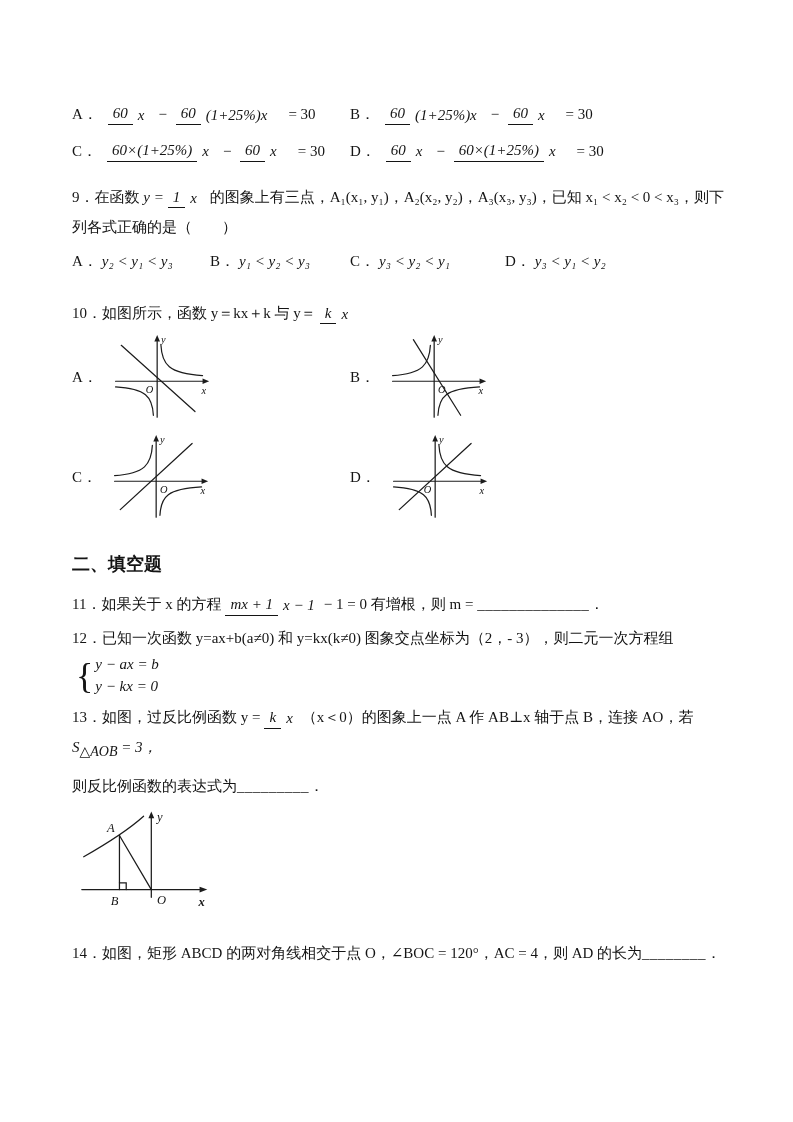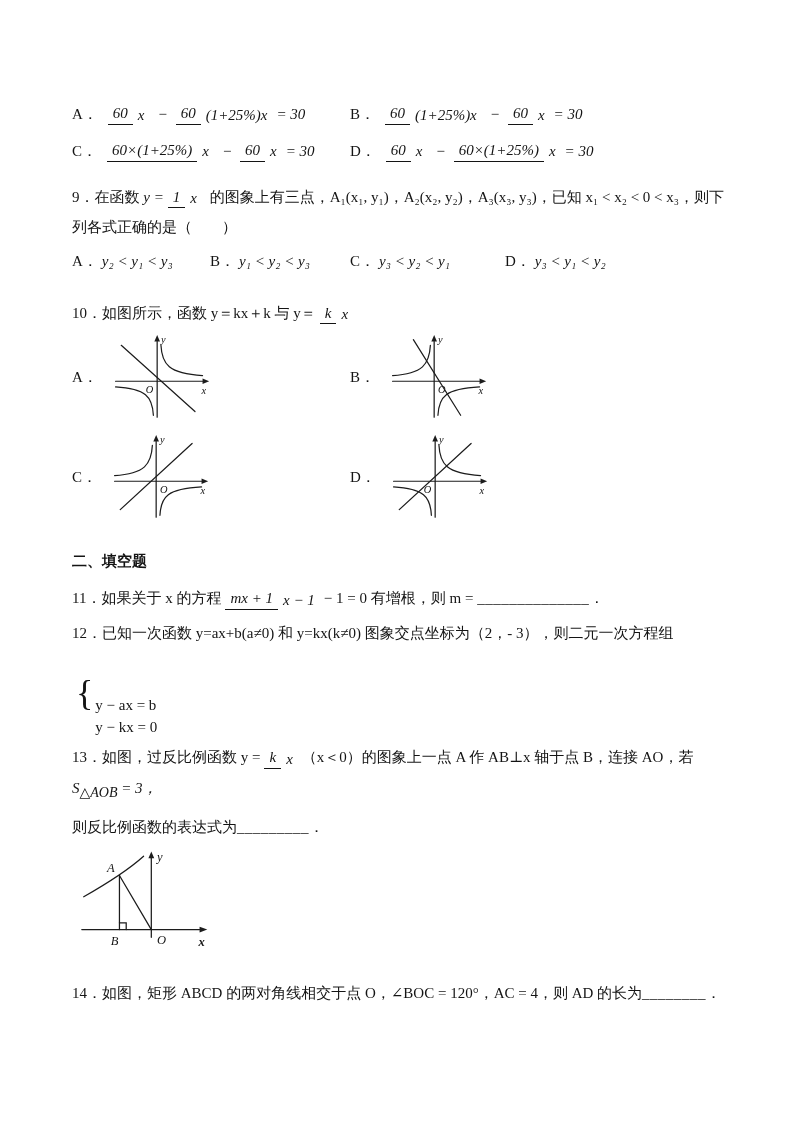--- a/index.html
+++ b/index.html
@@ -21,21 +21,21 @@
   }
   .frac .num { display:block; padding:0 5px 1px; border-bottom:1.2px solid #141414; }
   .frac .den { display:block; padding:1px 5px 0; }
 
   
   .opt-row { display:flex; align-items:center; margin-bottom:16px; }
   .opt-row.last { margin-bottom:20px; }
   .opt { display:flex; align-items:center; width:278px; }
   .opt .opt-label { margin-right:6px; }
   .opt .op { margin:0 4px; font-style:italic; }
-  .opt .rhs { margin-left:0; font-style:italic; }
+  .opt .rhs { margin-left:12px; }
 
   
   .choice-row { display:flex; margin:2px 0 22px 0; line-height:1.9; }
   .choice { display:flex; }
   .choice .c-label { margin-right:4px; }
   .choice .c-text { font-style:italic; }
   .c-a { width:138px; } .c-b { width:140px; } .c-c { width:155px; }
 
   
   .graph-row { display:flex; margin-bottom:10px; }
@@ -46,26 +46,26 @@
   .fig .axis, .fig .curve, .fig .seg, .fig .sq {
     stroke:#1c1c1c; stroke-width:1.3; fill:none; stroke-linecap:round;
   }
   .mini-graph .arrow, .fig .arrow { fill:#1c1c1c; stroke:none; }
   .glabel {
     font-family:"Liberation Serif","DejaVu Serif",serif;
     font-size:11px; font-style:italic; fill:#141414;
   }
   .fig .glabel { font-size:13px; }
 
-  .section-title { font-weight:bold; font-size:15px; margin:0 0 8px 0; line-height:1.8; }
+  .section-title { font-weight:bold; font-size:18px; margin:0 0 8px 0; line-height:1.8; }
 
   
   .eq-system { display:inline-flex; align-items:center; vertical-align:middle; margin-left:4px; }
   .eq-brace { font-size:36px; font-weight:400; line-height:0.9; margin-right:2px; }
-  .eq-col { display:inline-flex; flex-direction:column; line-height:1.45;margin-top:46px; }
+  .eq-col { display:inline-flex; flex-direction:column; font-style:italic; line-height:1.45; }
 
   sub.ssub { font-size:14px; font-style:italic; }
 
   .blank { letter-spacing:0.5px; }
 
   .q13-fig { margin:6px 0 14px 4px; }
   .q14 { }
 </style>
 </head>
 <body>

